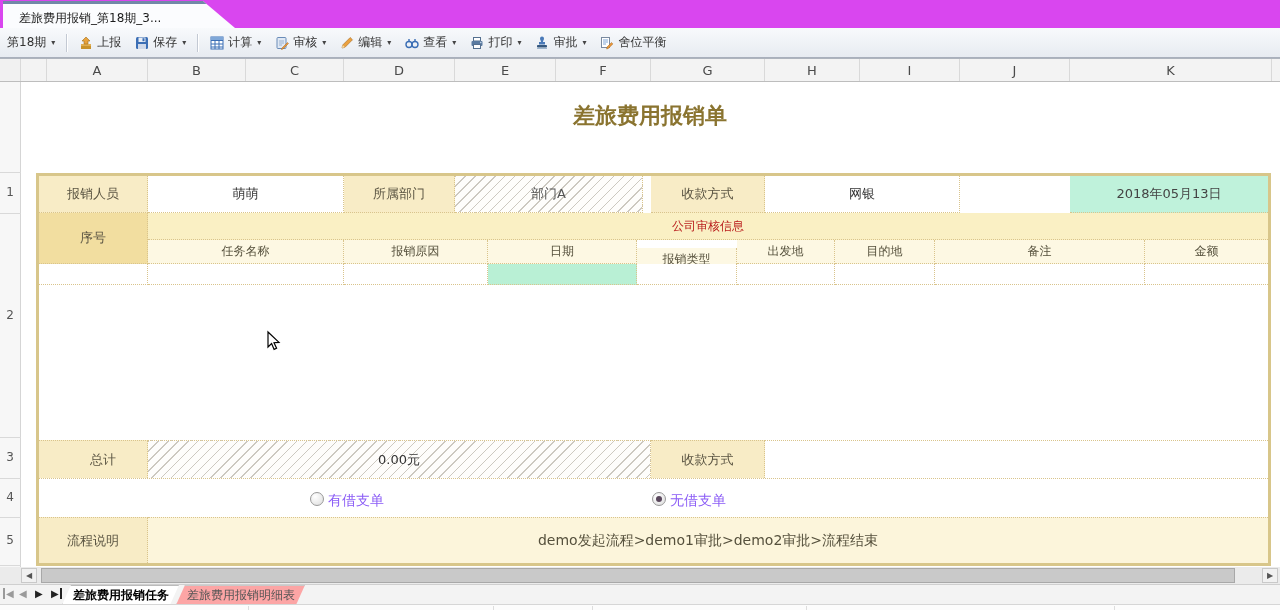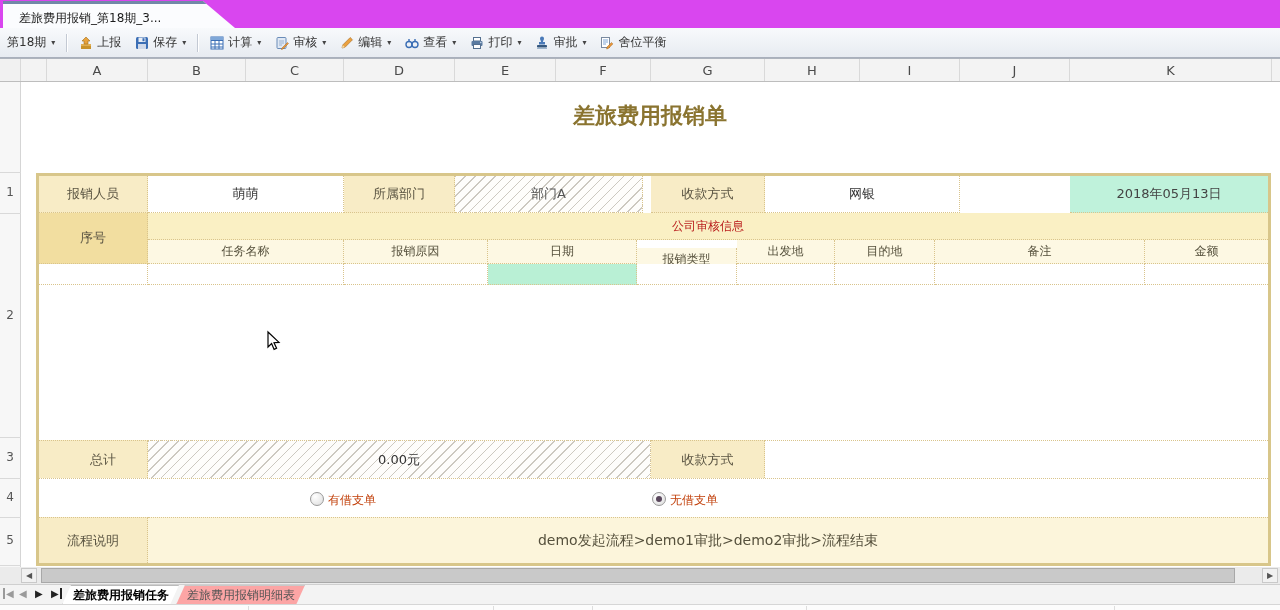--- a/index.html
+++ b/index.html
@@ -40,21 +40,21 @@
   .dotT{border-top:1px dotted #d9c48c;}
   .hatch{background-color:#fefdfb;
          background-image:repeating-linear-gradient(135deg,rgba(125,115,95,.38) 0 1px,transparent 1px 7px);}
   #formborder{position:absolute;left:36px;top:173px;width:1235px;height:393px;
               border:3px solid #d8c68a;box-sizing:border-box;}
   #ftitle{position:absolute;left:400px;top:101px;width:500px;text-align:center;
           font-size:22px;font-weight:bold;color:#8a7430;}
   .rad{position:absolute;width:12px;height:12px;border:1px solid #999;border-radius:50%;
        background:radial-gradient(circle at 35% 30%,#fff,#dcdcdc);box-sizing:content-box;}
   .rad.sel::after{content:"";position:absolute;left:3px;top:3px;width:6px;height:6px;border-radius:50%;background:#59475c;}
-  .radlbl{position:absolute;font-size:12px;color:#c2410c;}
+  .radlbl{position:absolute;font-size:14px;color:#8b5cf6;}
   
   #hscroll{position:absolute;left:0;top:567px;width:1280px;height:17px;background:#ebebeb;}
   .sbtn{position:absolute;top:1px;width:16px;height:15px;background:#f1f1f1;border:1px solid #c9c9c9;
         box-sizing:border-box;display:flex;align-items:center;justify-content:center;font-size:8px;color:#555;}
   #sthumb{position:absolute;left:41px;top:1px;width:1194px;height:15px;background:#c9c9c9;
           border:1px solid #a8a8a8;box-sizing:border-box;}
   
   #sheetbar{position:absolute;left:0;top:584px;width:1280px;height:20px;background:#f3f3f3;
             border-top:1px solid #cfcfcf;box-sizing:border-box;}
   .nav{position:absolute;top:3px;font-size:10px;display:flex;align-items:center;}

